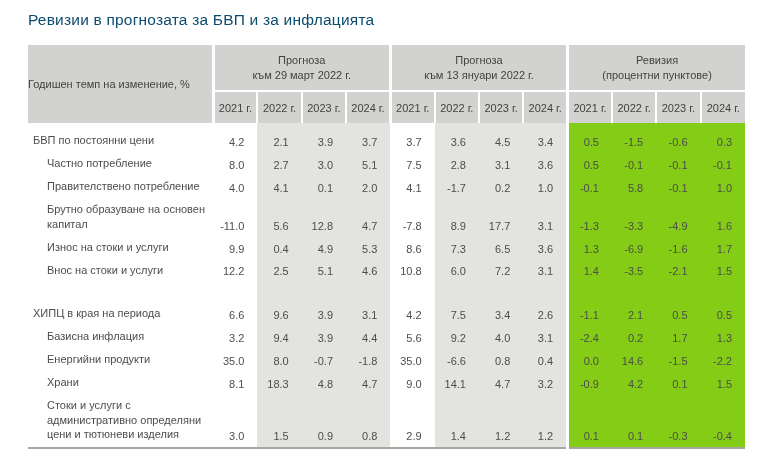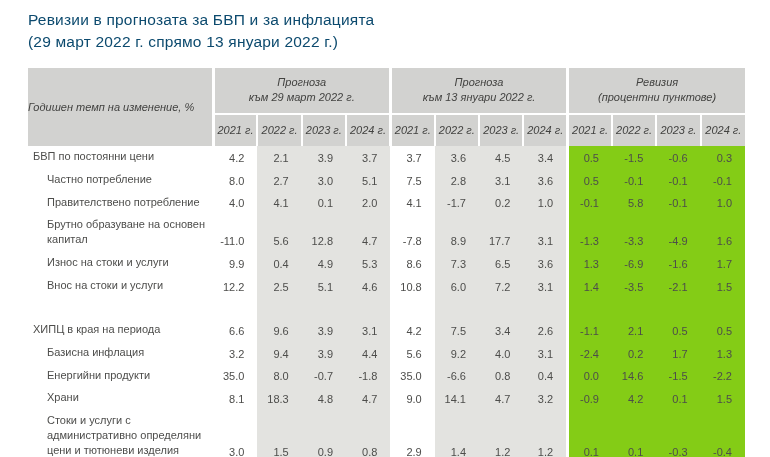--- a/index.html
+++ b/index.html
@@ -25,21 +25,20 @@
     font-size: 11px;
     color: #4d4d4b;
   }
   col.c-label { width: 185px; }
   col.c-num  { width: 44.3px; }
   th {
     background: #d2d2d0;
     font-weight: normal;
     font-size: 11px;
     color: #424240;
-    font-style: italic;
   }
   th.h-label {
     text-align: left;
     vertical-align: middle;
   }
   th.h-group {
     border-left: 3px solid #ffffff;
     border-bottom: 2px solid #ffffff;
     height: 46px;
     text-align: center;
@@ -61,31 +60,30 @@
   }
   td.label.indent { padding-left: 19px; }
   td.num {
     text-align: right;
     padding: 3px 13px 5px 0;
   }
   .band-gray { background: #e3e3e0; }
   .band-rev  { background: #84cc16; }
   .rev-start { border-left: 3px solid #ffffff; }
   tr.data-row { height: 21px; }
-  tr.data-row.first td { padding-top: 3px; }
+  tr.data-row.first td { padding-top: 10px; }
   tr.spacer-row { height: 21px; }
   tr.last td { border-bottom: 2px solid #a6a6a3; }
 </style>
 </head>
 <body>
 
 <div class="page">
   <div class="title">
     <div>Ревизии в прогнозата за БВП и за инфлацията</div>
-    <div>(29 март 2022 г. спрямо 13 януари 2022 г.)</div>
   </div>
 
   <table class="revisions">
     <colgroup id="cols">
         <col class="c-label">
         <col class="c-num">
         <col class="c-num">
         <col class="c-num">
         <col class="c-num">
         <col class="c-num">

